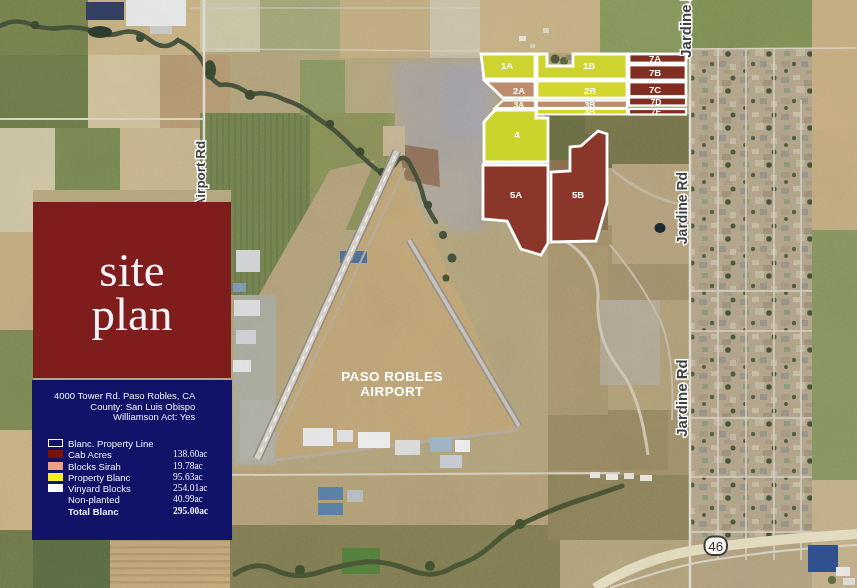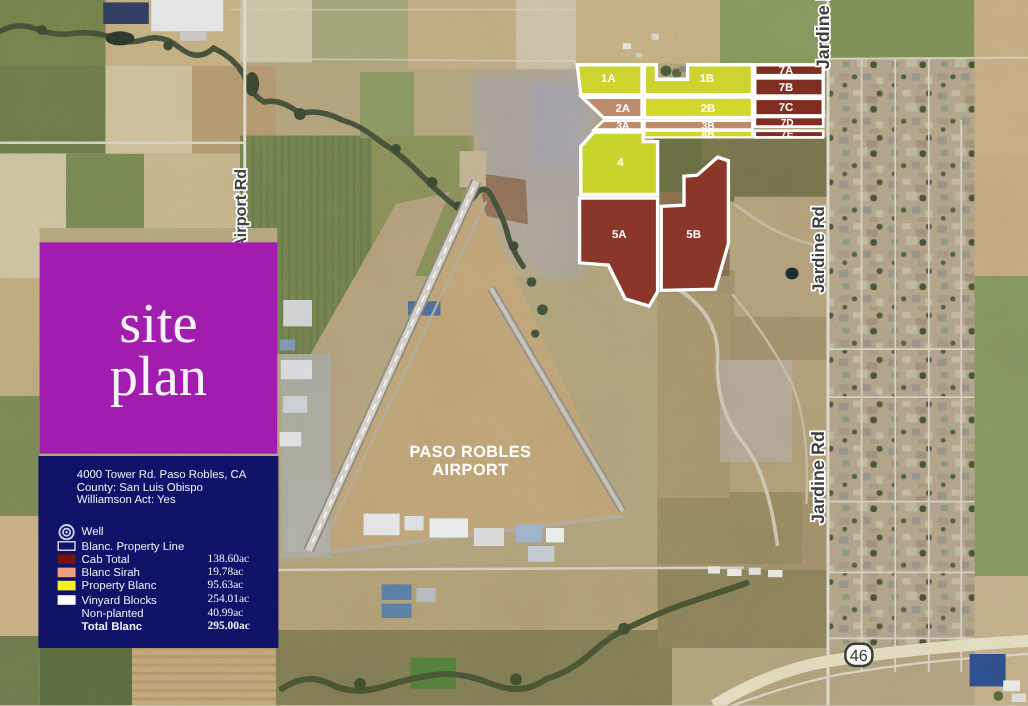--- a/index.html
+++ b/index.html
@@ -1,21 +1,21 @@
 <!DOCTYPE html>
 <html><head>
 <meta charset="utf-8">
 <style>
   html,body{margin:0;padding:0;}
   #stage{position:relative;width:857px;height:588px;overflow:hidden;font-family:"Liberation Sans",sans-serif;background:#b2a47c;}
   #map{position:absolute;left:0;top:0;}
-  #bluebox{position:absolute;left:33px;top:202px;width:198px;height:176px;background:#a21caf;color:#f4f4f8;
+  #bluebox{position:absolute;left:33px;top:202px;width:198px;height:176px;background:#7f1d1d;color:#f4f4f8;
     font-family:"Liberation Serif",serif;font-size:47px;text-align:center;line-height:44px;padding-top:46px;box-sizing:border-box;}
   #panel{position:absolute;left:32px;top:380px;width:200px;height:160px;background:#101367;color:#eef0fa;font-size:9.5px;}
-  #panel .addr{position:absolute;left:32px;top:11px;line-height:10.5px;}
+  #panel .addr{position:absolute;left:22px;top:11px;line-height:10.5px;text-align:right;}
   #panel .legend{position:absolute;left:16px;top:58px;right:8px;}
   #panel .row{position:relative;height:11.3px;}
   #panel .ic{position:absolute;left:0;top:1px;width:15px;height:8px;}
   #panel .lb{position:absolute;left:20px;top:0;}
   #panel .vl{position:absolute;left:125px;top:0;font-family:Liberation Serif, serif;}
 </style>
 </head>
 <body>
 <div id="stage">
 
@@ -427,43 +427,35 @@
 </svg>
 
 <div id="bluebox">site<br>plan</div>
 
 <div id="panel">
 
   <div class="addr">4000 Tower Rd. Paso Robles, CA<br>County: San Luis Obispo<br>Williamson Act: Yes</div>
 
   <div class="legend">
 
-    <div class="row" style="height:11.5px;">
-      <svg class="ic" style="width:15px;height:15px;top:-2px;" viewBox="0 0 15 15">
-            <circle cx="7.5" cy="7.5" r="6" fill="none" stroke="#cdd4f2" stroke-width="1.6"></circle>
-            <circle cx="7.5" cy="7.5" r="3" fill="none" stroke="#cdd4f2" stroke-width="1.4"></circle>
-            <circle cx="7.5" cy="7.5" r="1" fill="#cdd4f2"></circle>
-          </svg>
-      <span class="lb">Well</span>
-    </div>
 
     <div class="row">
       <div class="ic" style="border:1.6px solid #ffffff;box-sizing:border-box;background:transparent;"></div>
       <span class="lb">Blanc. Property Line</span>
     </div>
 
     <div class="row">
       <div class="ic" style="background:#7a120c;"></div>
-      <span class="lb">Cab Total</span>
+      <span class="lb">Cab Acres</span>
           <span class="vl">138.60ac</span>
     </div>
 
     <div class="row">
       <div class="ic" style="background:#f19f7f;"></div>
-      <span class="lb">Blanc Sirah</span>
+      <span class="lb">Blocks Sirah</span>
           <span class="vl">19.78ac</span>
     </div>
 
     <div class="row">
       <div class="ic" style="background:#f8ee20;"></div>
       <span class="lb">Property Blanc</span>
           <span class="vl">95.63ac</span>
     </div>
 
     <div class="row">

